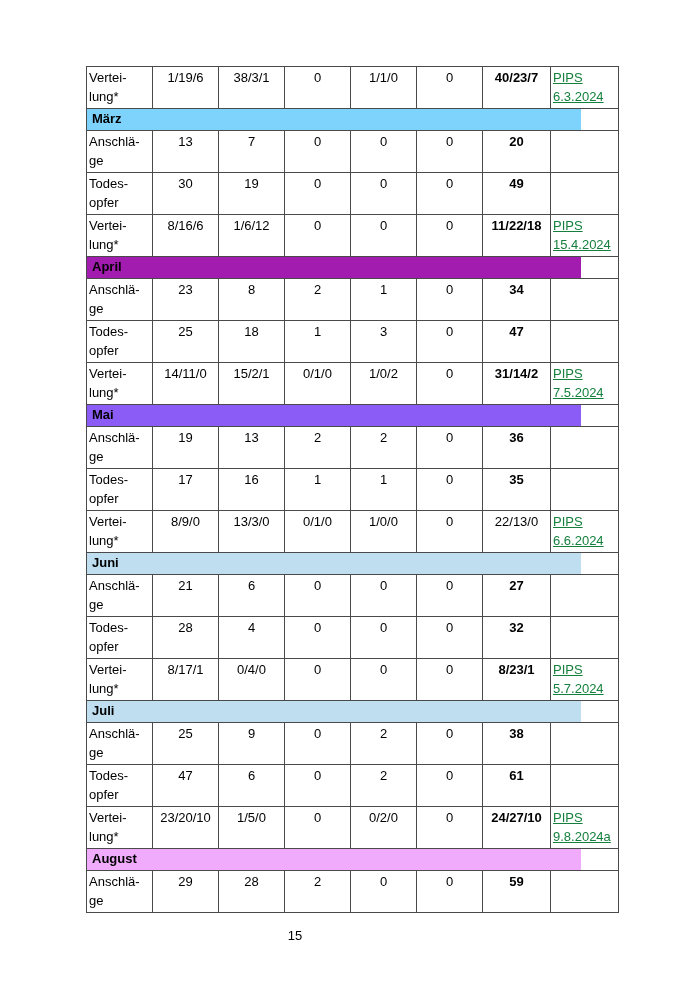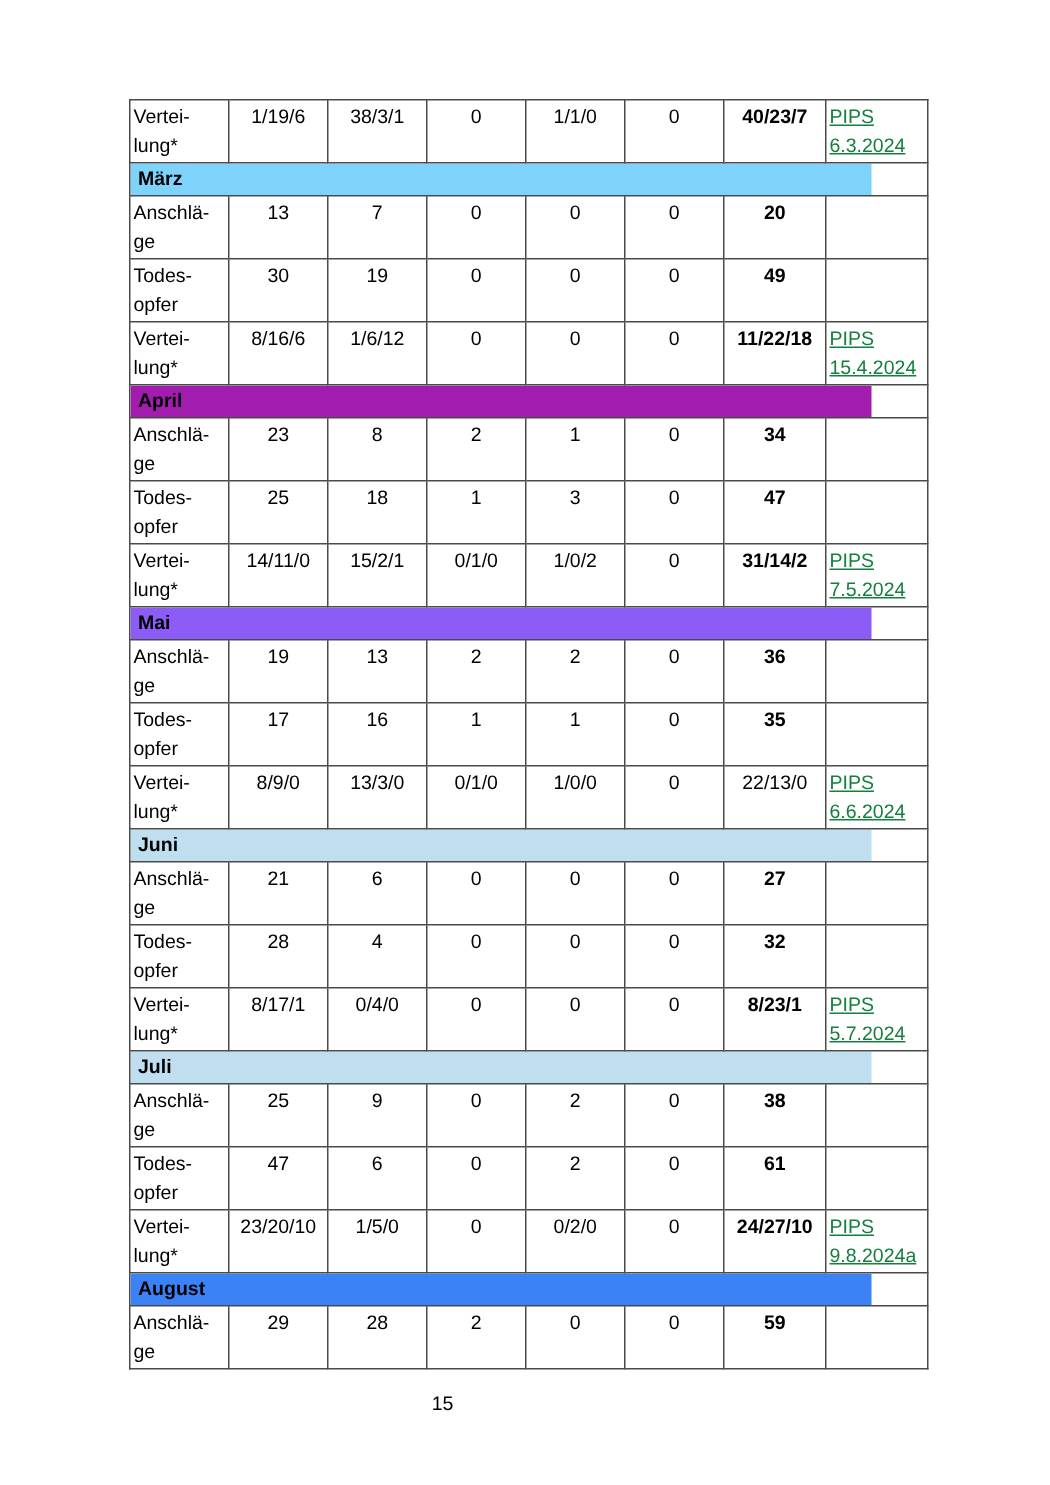--- a/index.html
+++ b/index.html
@@ -305,21 +305,21 @@
         <td class="num">0</td>
         <td class="num">0/2/0</td>
         <td class="num">0</td>
         <td class="num total">24/27/10</td>
         <td class="src"><a class="src-link">PIPS
 9.8.2024a</a></td>
       </tr>
 
       <tr class="month-row">
         <td colspan="8">
-            <div class="month-band" style="background: #3b82f6;">August</div>
+            <div class="month-band" style="background: #f0abfc;">August</div>
           </td>
       </tr>
 
       <tr>
         <td class="lbl">Anschlä-
 ge</td>
         <td class="num">29</td>
         <td class="num">28</td>
         <td class="num">2</td>
         <td class="num">0</td>

